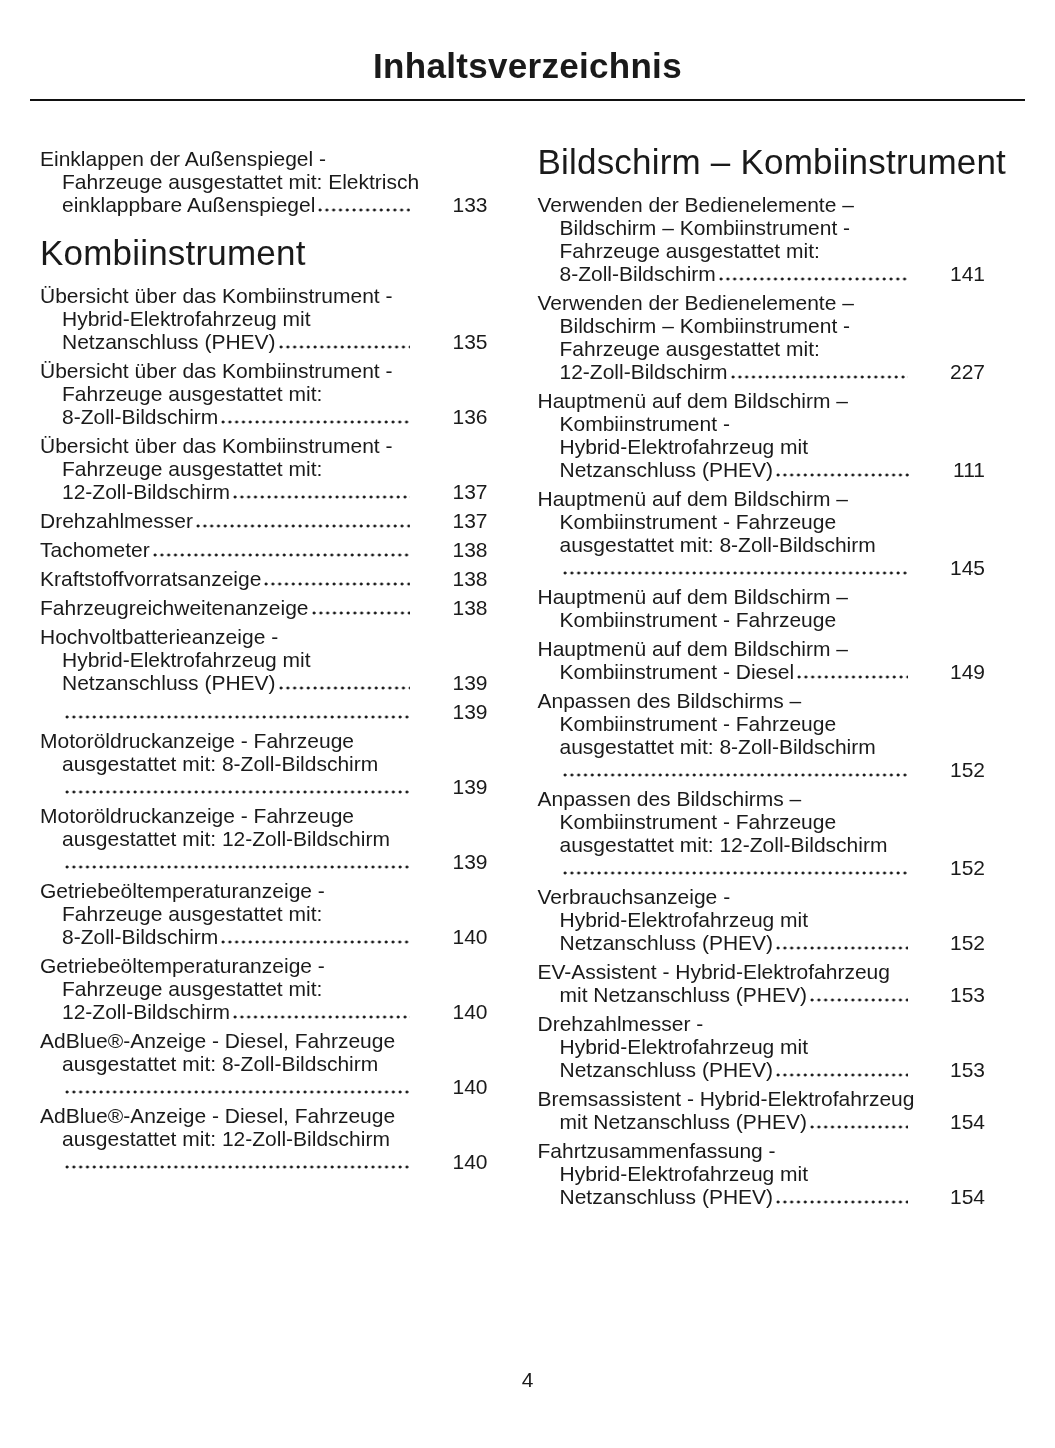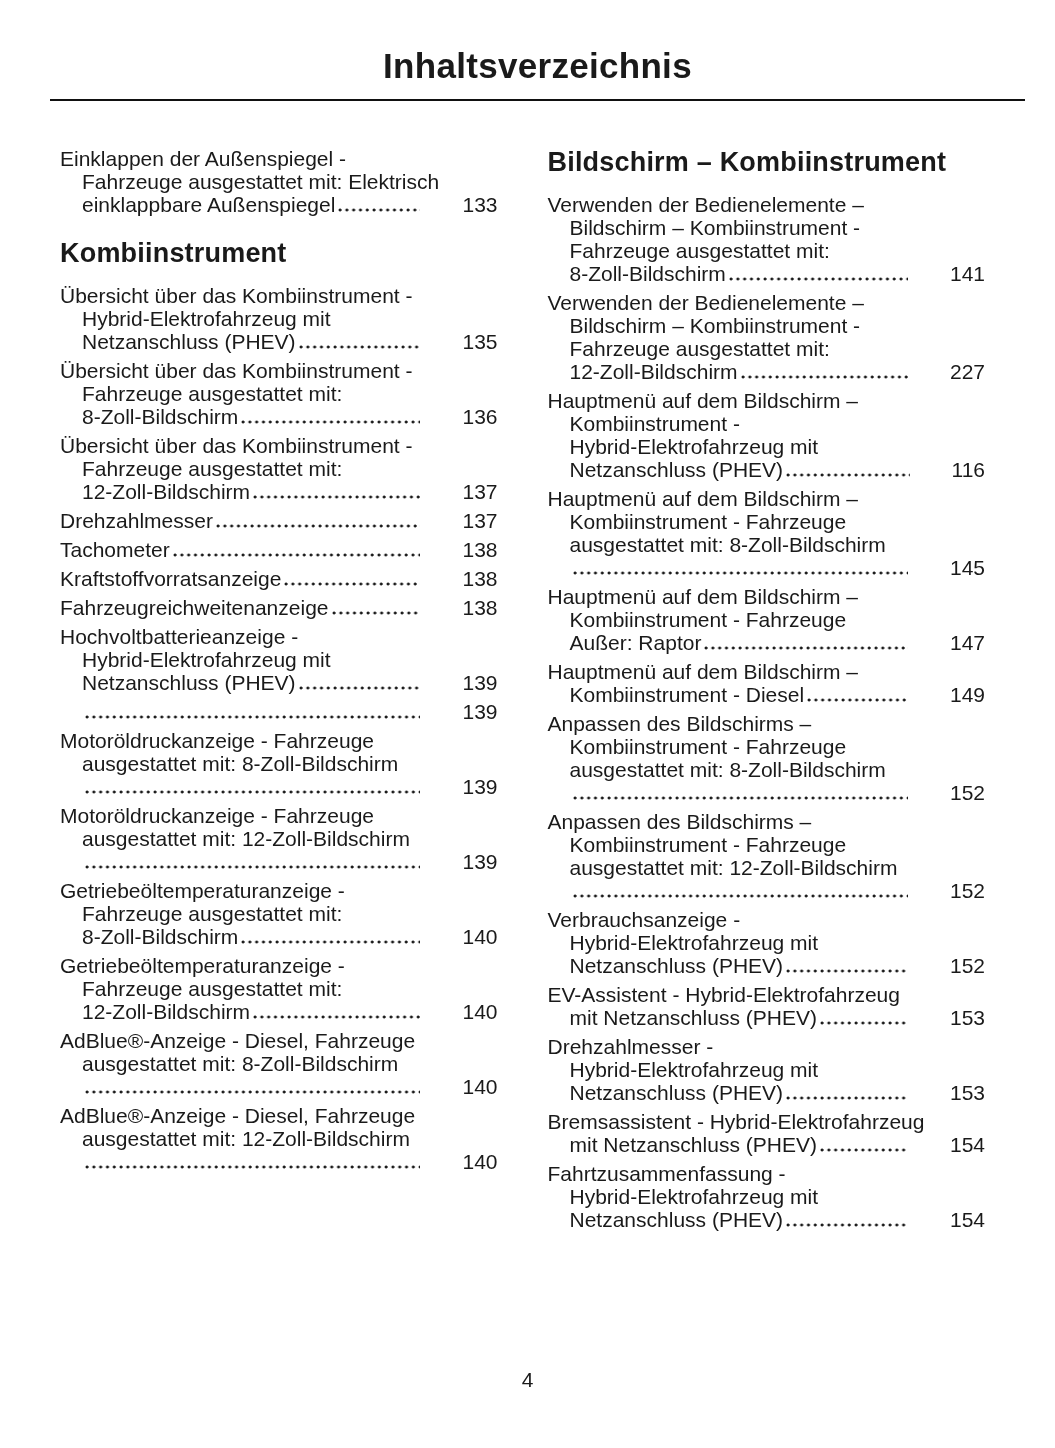--- a/index.html
+++ b/index.html
@@ -5,21 +5,21 @@
   * { margin: 0; padding: 0; box-sizing: border-box; }
   html, body { background: #ffffff; }
   body {
     width: 1055px;
     height: 1448px;
     font-family: "Liberation Sans", sans-serif;
     color: #1a1a1a;
     position: relative;
     overflow: hidden;
   }
-  .page { width: 1055px; height: 1216px; position: relative; padding-left: 20px; }
+  .page { width: 1055px; height: 1216px; position: relative; }
 
   .header { padding: 46px 30px 0 30px; }
   .title {
     text-align: center;
     font-size: 35px;
     font-weight: 700;
     line-height: 40px;
     letter-spacing: 0.3px;
   }
   .rule {
@@ -29,22 +29,22 @@
 
   .columns {
     display: flex;
     gap: 50px;
     padding: 46px 70px 0 40px;
     justify-content: flex-end;
   }
   .col { flex: 1 1 0; min-width: 0; }
 
   .section-heading {
-    font-size: 27px;
-    font-weight: 700;
+    font-size: 35px;
+    font-weight: 400;
     line-height: 30px;
     margin: 22px 0 16px 0;
     letter-spacing: 0.2px;
     white-space: nowrap;
   }
   .col > .section-heading:first-child { margin-top: 0; }
 
   .entry { margin-bottom: 6px; }
   .line {
     font-size: 21px;
@@ -248,41 +248,36 @@
             <span class="pnum">227</span>
           </div>
         </div>
         <div class="entry">
           <div class="line">Hauptmenü auf dem Bildschirm –</div>
           <div class="line cont">Kombiinstrument -</div>
           <div class="line cont">Hybrid-Elektrofahrzeug mit</div>
           <div class="line dotline cont">
             <span class="ltext">Netzanschluss (PHEV)</span>
             <span class="dots"></span>
-            <span class="pnum">116</span>
+            <span class="pnum">111</span>
           </div>
         </div>
         <div class="entry">
           <div class="line">Hauptmenü auf dem Bildschirm –</div>
           <div class="line cont">Kombiinstrument - Fahrzeuge</div>
           <div class="line cont">ausgestattet mit: 8-Zoll-Bildschirm</div>
           <div class="line dotline cont">
             <span class="ltext"></span>
             <span class="dots"></span>
             <span class="pnum">145</span>
           </div>
         </div>
         <div class="entry">
           <div class="line">Hauptmenü auf dem Bildschirm –</div>
           <div class="line cont">Kombiinstrument - Fahrzeuge</div>
-          <div class="line dotline cont">
-            <span class="ltext">Außer: Raptor</span>
-            <span class="dots"></span>
-            <span class="pnum">147</span>
-          </div>
         </div>
         <div class="entry">
           <div class="line">Hauptmenü auf dem Bildschirm –</div>
           <div class="line dotline cont">
             <span class="ltext">Kombiinstrument - Diesel</span>
             <span class="dots"></span>
             <span class="pnum">149</span>
           </div>
         </div>
         <div class="entry">

